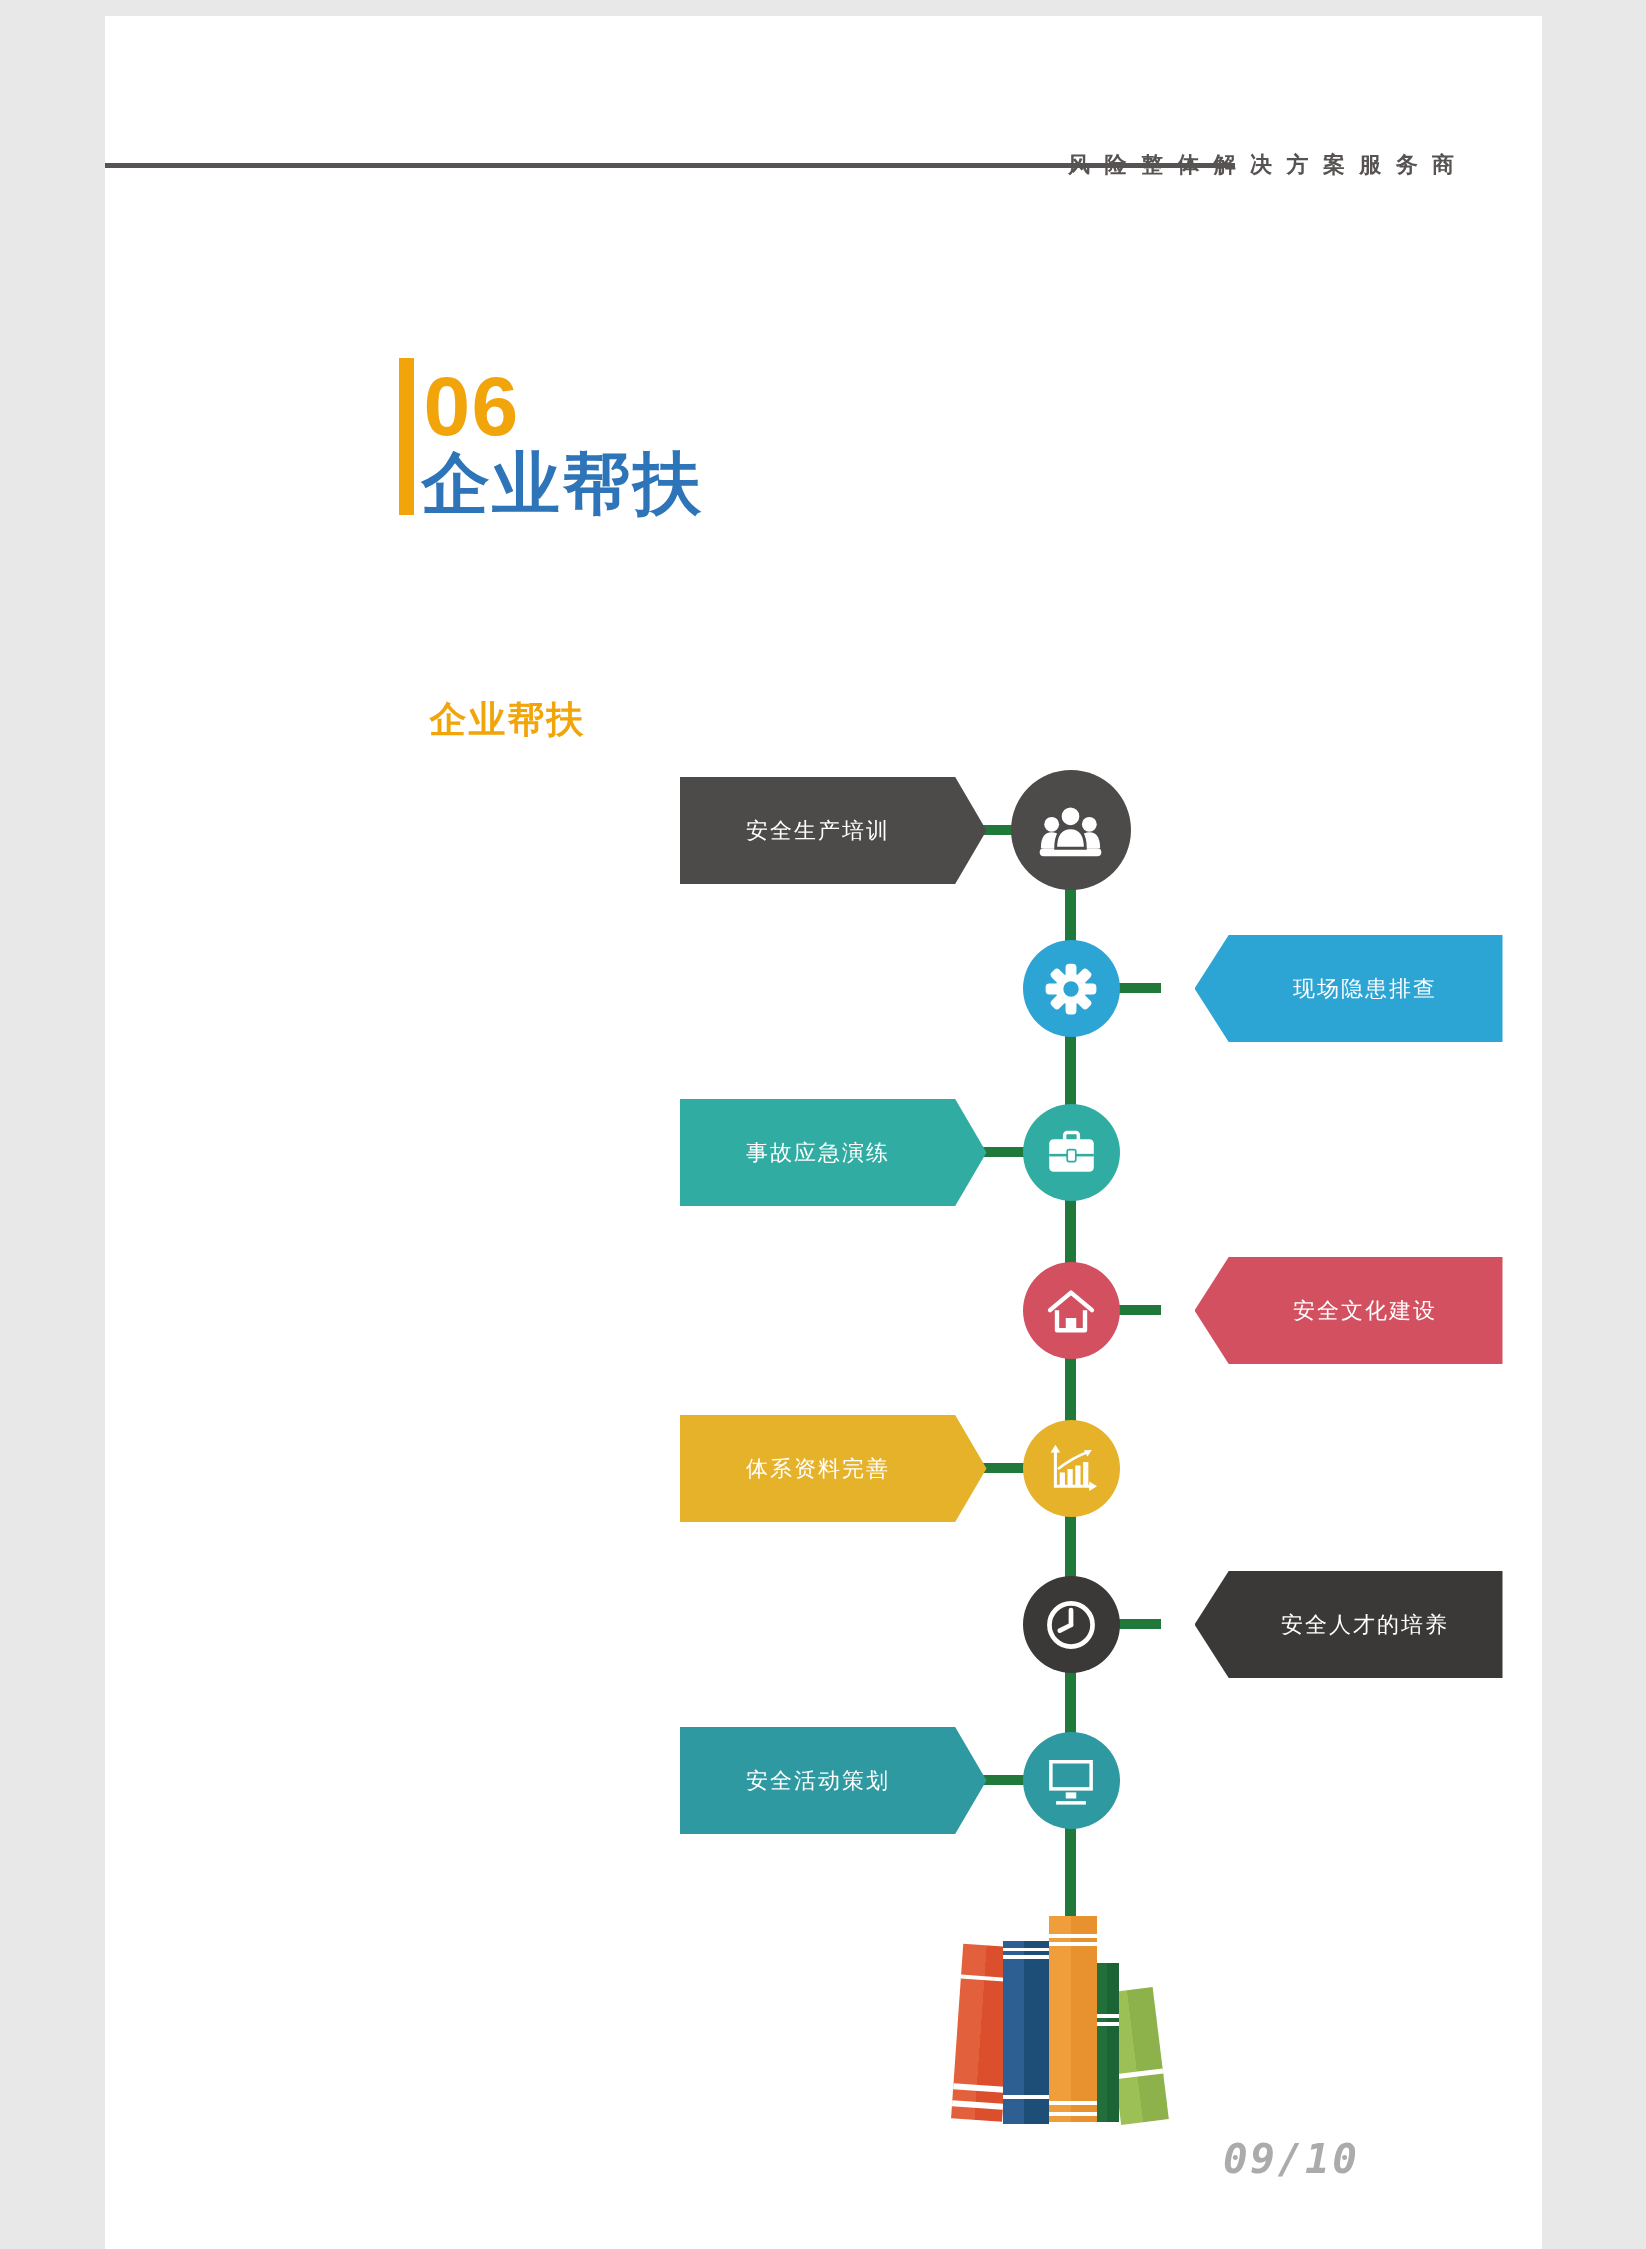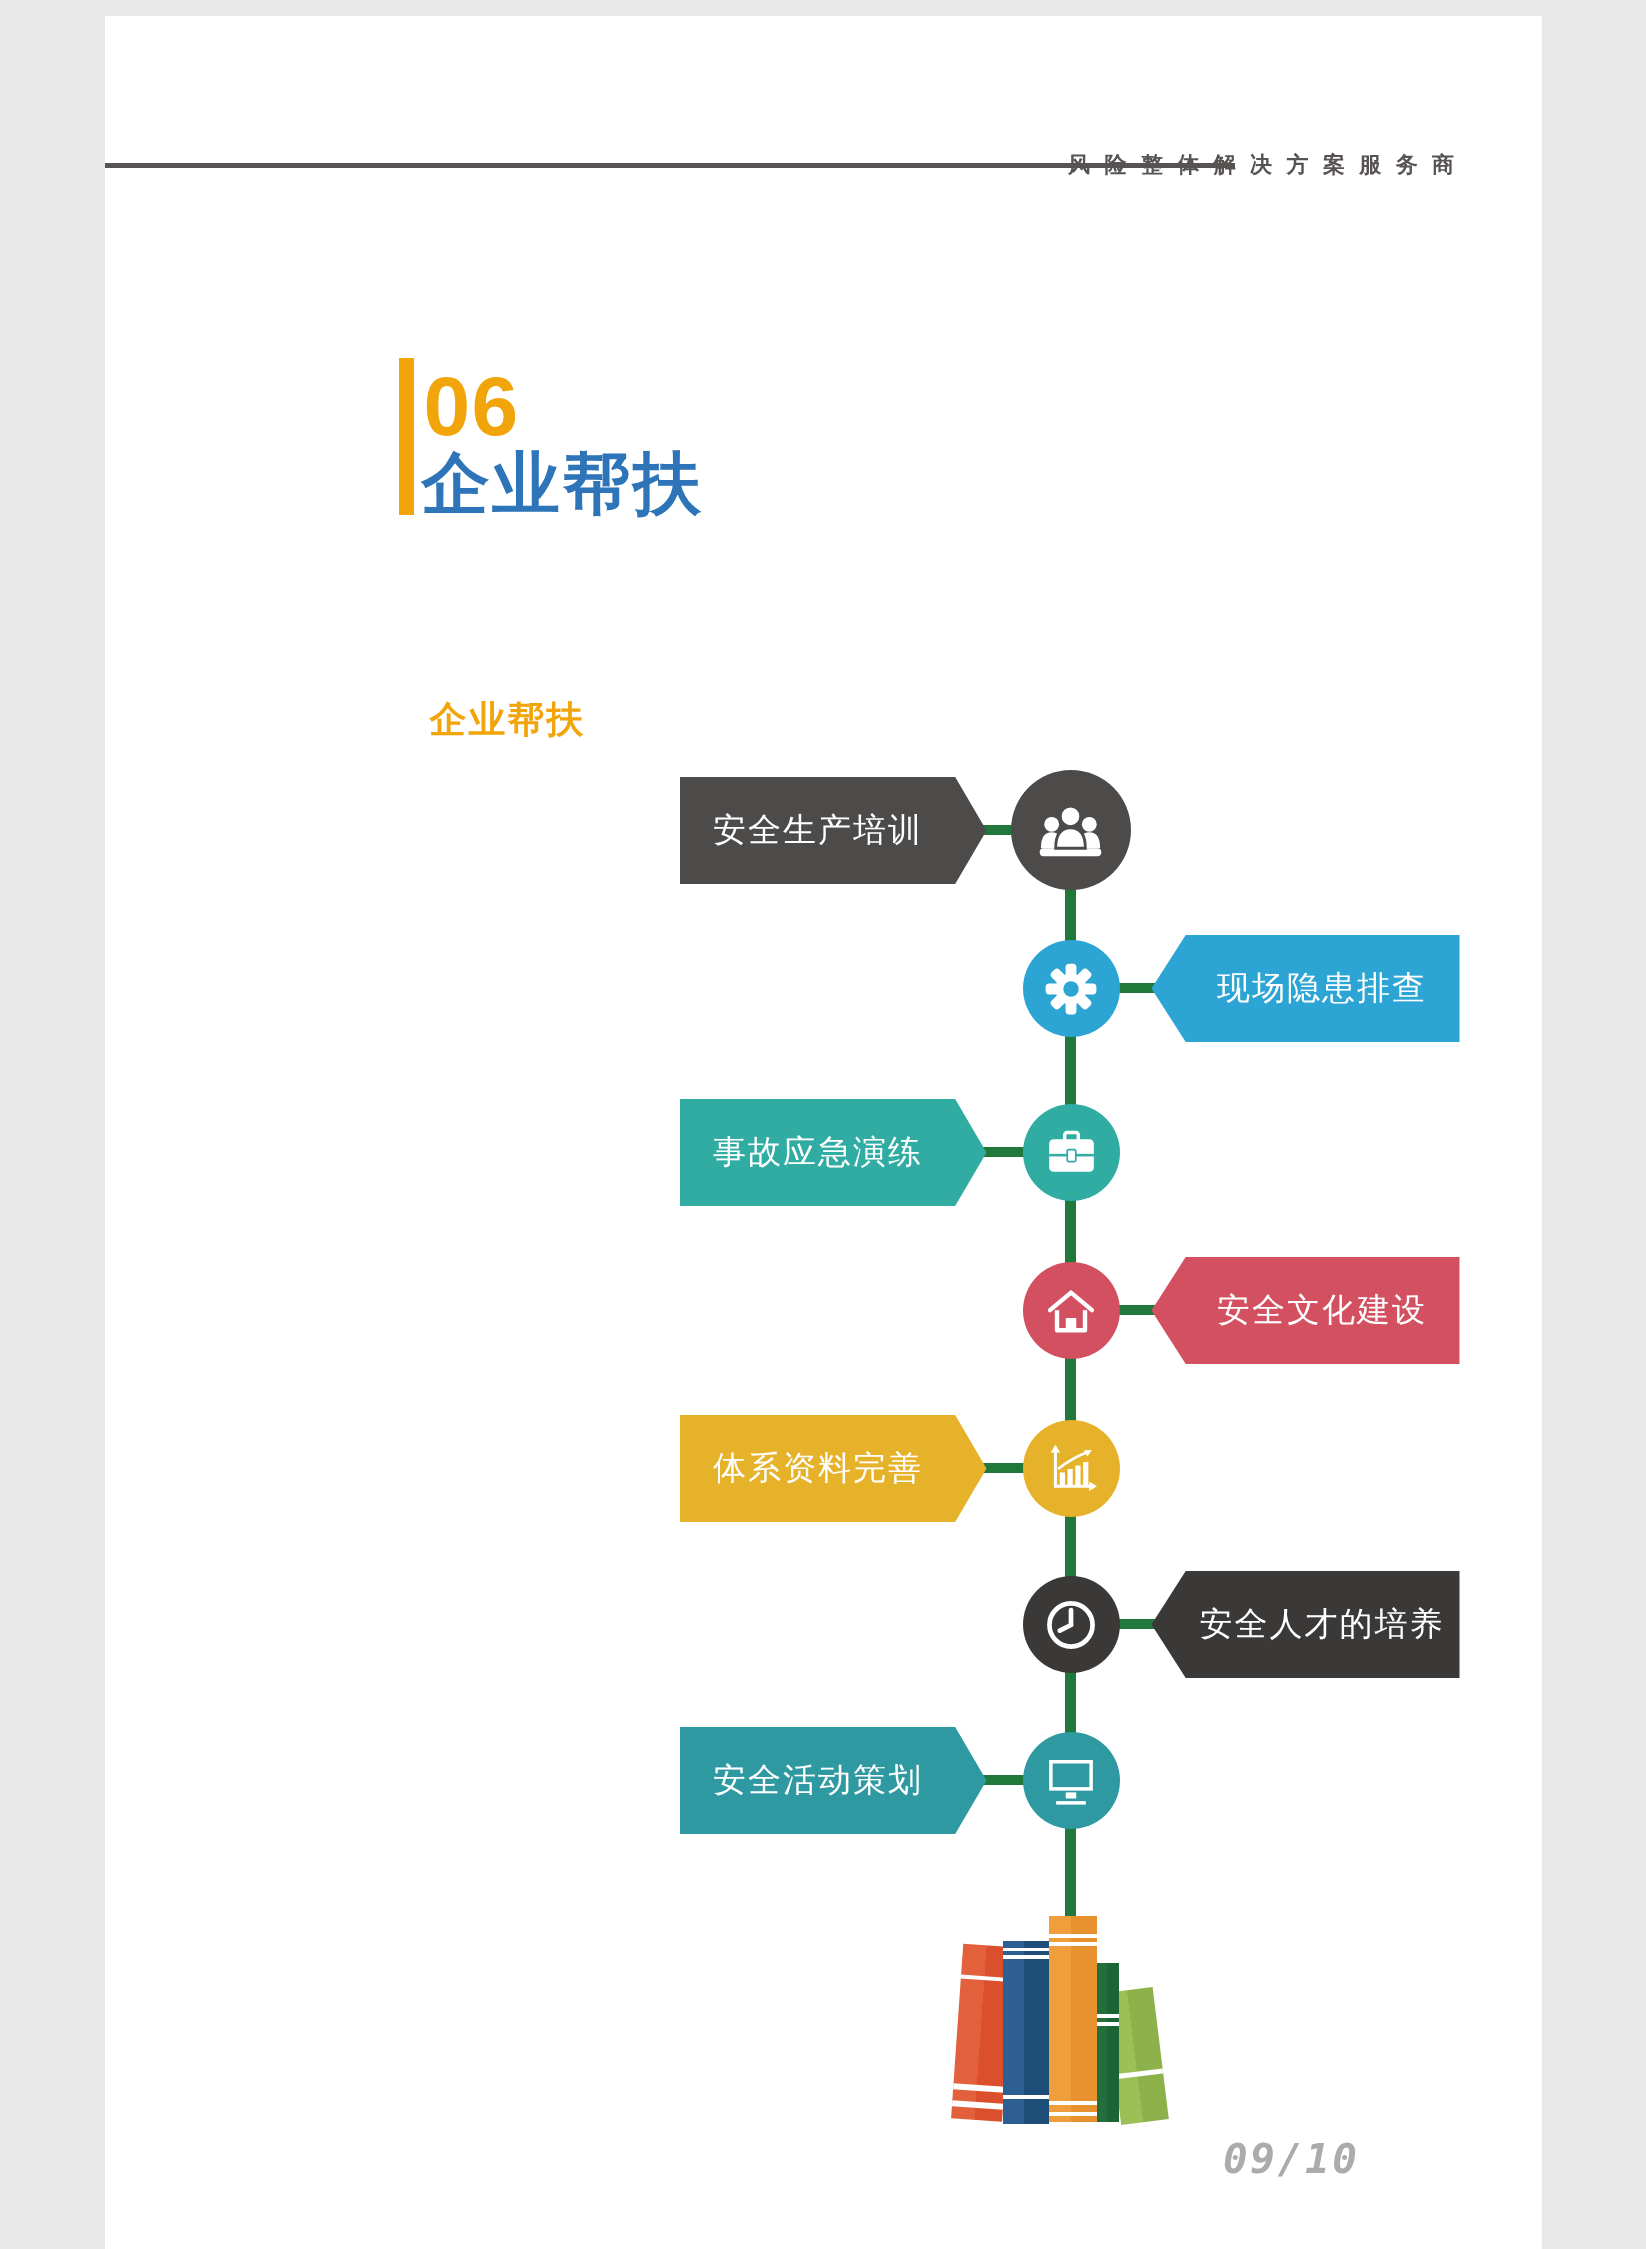--- a/index.html
+++ b/index.html
@@ -23,25 +23,25 @@
   
   .vline{position:absolute;left:960px;top:814px;width:11.8px;height:1089px;background:var(--green);}
   .node{position:absolute;left:0;width:1647px;height:0;}
   .p1{top:814px}.p2{top:972px}.p3{top:1136px}.p4{top:1294px}
   .p5{top:1452px}.p6{top:1608px}.p7{top:1764px}
   .stub{position:absolute;top:-5.2px;height:10.5px;background:var(--green);}
   .node.left  .stub{left:874px;width:46px;}
   .node.right .stub{left:1010px;width:46px;}
   .banner{
     position:absolute;top:-53px;height:107px;display:flex;align-items:center;justify-content:center;
-    color:#fff;font-size:33px;letter-spacing:2px;white-space:nowrap;
+    color:#fff;font-size:22px;letter-spacing:2px;white-space:nowrap;
   }
   .node.left  .banner{left:575px;width:307px;padding-right:30px;box-sizing:border-box;
     clip-path:polygon(0 0,89.8% 0,100% 50%,89.8% 100%,0 100%);}
-  .node.right .banner{left:1047px;width:308px;padding-left:33px;box-sizing:border-box;
+  .node.right .banner{left:1090px;width:308px;padding-left:33px;box-sizing:border-box;
     clip-path:polygon(11.1% 0,100% 0,100% 100%,11.1% 100%,0 50%);}
   .circle{
     position:absolute;left:918px;top:-48px;width:97px;height:97px;border-radius:50%;
     display:flex;align-items:center;justify-content:center;
   }
   .p1 .circle{left:906px;top:-60px;width:120px;height:120px;}
   .circle svg{display:block;}
   
   .book{position:absolute;}
   .book .stripe{position:absolute;left:0;width:100%;background:#fff;}

